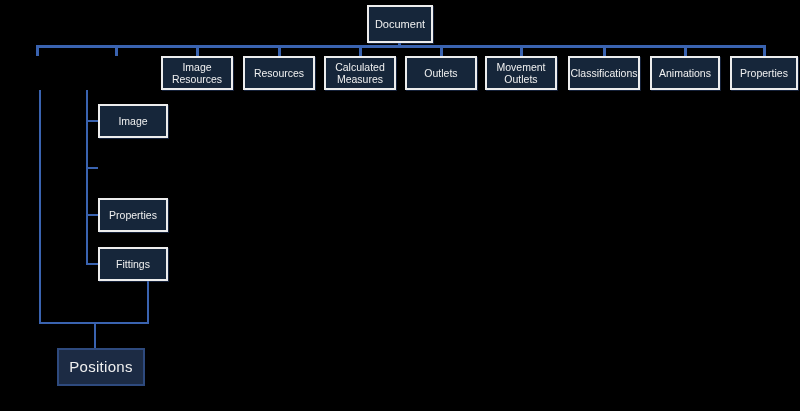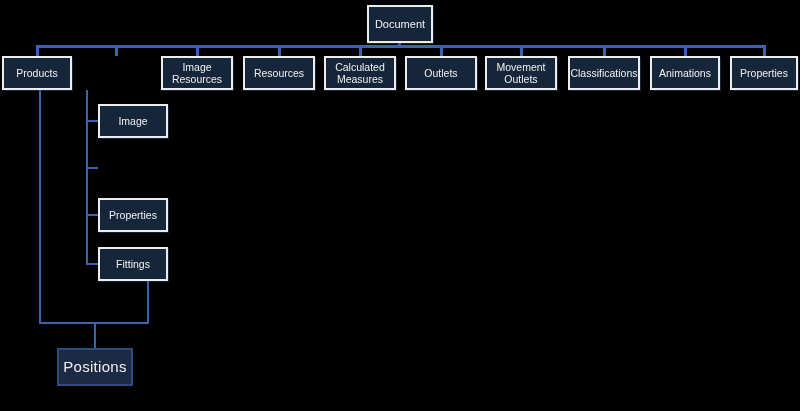--- a/index.html
+++ b/index.html
@@ -70,29 +70,28 @@
   <div class="line" style="left:86px;top:120px;width:12px;height:2px"></div>
   <div class="line" style="left:86px;top:167px;width:12px;height:2px"></div>
   <div class="line" style="left:86px;top:214px;width:12px;height:2px"></div>
   <div class="line" style="left:86px;top:263px;width:12px;height:2px"></div>
   <div class="line" style="left:147px;top:281px;width:2px;height:43px"></div>
   <div class="line" style="left:39px;top:322px;width:110px;height:2px"></div>
   <div class="line" style="left:94px;top:322px;width:2px;height:26px"></div>
 
   <div class="node root" style="left:367px;top:5px;width:66px;height:38px">Document</div>
 
-  <div class="node" style="left:2px;top:56px;width:70px;height:34px">Products</div>
   <div class="node" style="left:161px;top:56px;width:72px;height:34px">Image Resources</div>
   <div class="node" style="left:243px;top:56px;width:72px;height:34px">Resources</div>
   <div class="node" style="left:324px;top:56px;width:72px;height:34px">Calculated Measures</div>
   <div class="node" style="left:405px;top:56px;width:72px;height:34px">Outlets</div>
   <div class="node" style="left:485px;top:56px;width:72px;height:34px">Movement Outlets</div>
   <div class="node" style="left:568px;top:56px;width:72px;height:34px">Classifications</div>
   <div class="node" style="left:650px;top:56px;width:70px;height:34px">Animations</div>
   <div class="node" style="left:730px;top:56px;width:68px;height:34px">Properties</div>
 
   <div class="node" style="left:98px;top:104px;width:70px;height:34px">Image</div>
   <div class="node" style="left:98px;top:198px;width:70px;height:34px">Properties</div>
   <div class="node" style="left:98px;top:247px;width:70px;height:34px">Fittings</div>
 
-  <div class="node positions" style="left:57px;top:348px;width:76px;height:38px">Positions</div>
+  <div class="node positions" style="left:57px;top:348px;width:88px;height:38px">Positions</div>
 
 </div>
 
 </body></html>

